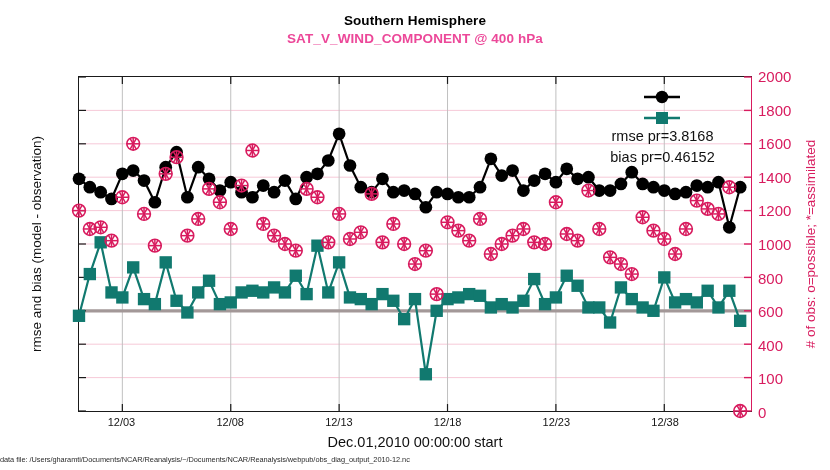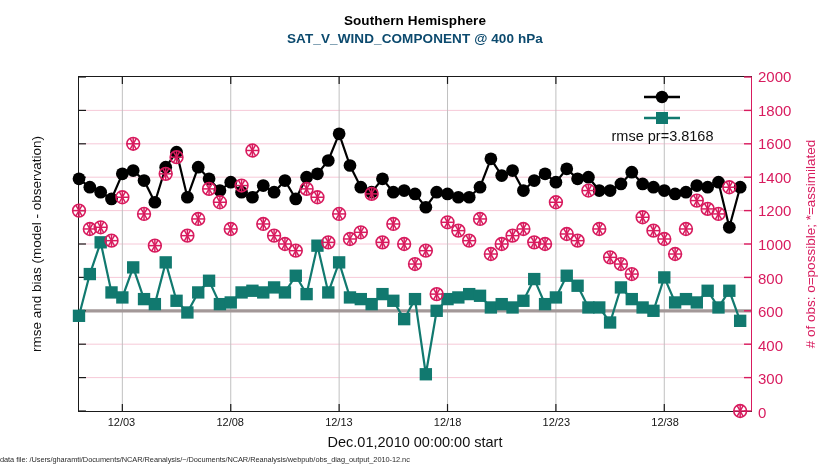--- a/index.html
+++ b/index.html
@@ -31,21 +31,21 @@
   .title-line1 {
     font-size: 13.5px;
     font-weight: bold;
     color: #000000;
     line-height: 18px;
     letter-spacing: 0.1px;
   }
   .title-line2 {
     font-size: 13.5px;
     font-weight: bold;
-    color: #0c4a6e;
+    color: #ec4899;
     line-height: 18px;
     letter-spacing: 0.1px;
   }
   
   .plot-box {
     position: absolute;
     left: 78px;
     top: 68px;
     width: 674px;
     height: 336px;
@@ -825,21 +825,21 @@
   <div id="ytick-right-holder">
       <div class="ytick-right" style="top: 68px;">2000</div>
       <div class="ytick-right" style="top: 101.6px;">1800</div>
       <div class="ytick-right" style="top: 135.2px;">1600</div>
       <div class="ytick-right" style="top: 168.8px;">1400</div>
       <div class="ytick-right" style="top: 202.4px;">1200</div>
       <div class="ytick-right" style="top: 236px;">1000</div>
       <div class="ytick-right" style="top: 269.6px;">800</div>
       <div class="ytick-right" style="top: 303.2px;">600</div>
       <div class="ytick-right" style="top: 336.8px;">400</div>
-      <div class="ytick-right" style="top: 370.4px;">300</div>
+      <div class="ytick-right" style="top: 370.4px;">100</div>
       <div class="ytick-right" style="top: 404px;">0</div>
     </div>
   <div id="xtick-holder">
       <div class="xtick" style="left: 121.484px;">12/03</div>
       <div class="xtick" style="left: 230.194px;">12/08</div>
       <div class="xtick" style="left: 338.903px;">12/13</div>
       <div class="xtick" style="left: 447.613px;">12/18</div>
       <div class="xtick" style="left: 556.323px;">12/23</div>
       <div class="xtick" style="left: 665.032px;">12/38</div>
     </div>
@@ -856,18 +856,19 @@
       </span>
       <span class="legend-text">rmse pr=3.8168</span>
     </div>
     <div class="legend-row">
       <span class="legend-sample">
         <svg width="40" height="18" viewBox="0 0 40 18">
           <line x1="2" y1="9" x2="38" y2="9" stroke="#11796F" stroke-width="2.4"></line>
           <rect x="14" y="3" width="12" height="12" fill="#11796F"></rect>
         </svg>
       </span>
+      <span class="legend-text">bias pr=0.46152</span>
     </div>
   </div>
 
   <div class="footer">data file: /Users/gharamti/Documents/NCAR/Reanalysis/~/Documents/NCAR/Reanalysis/webpub/obs_diag_output_2010-12.nc</div>
 
 </div>
 
 </body></html>

